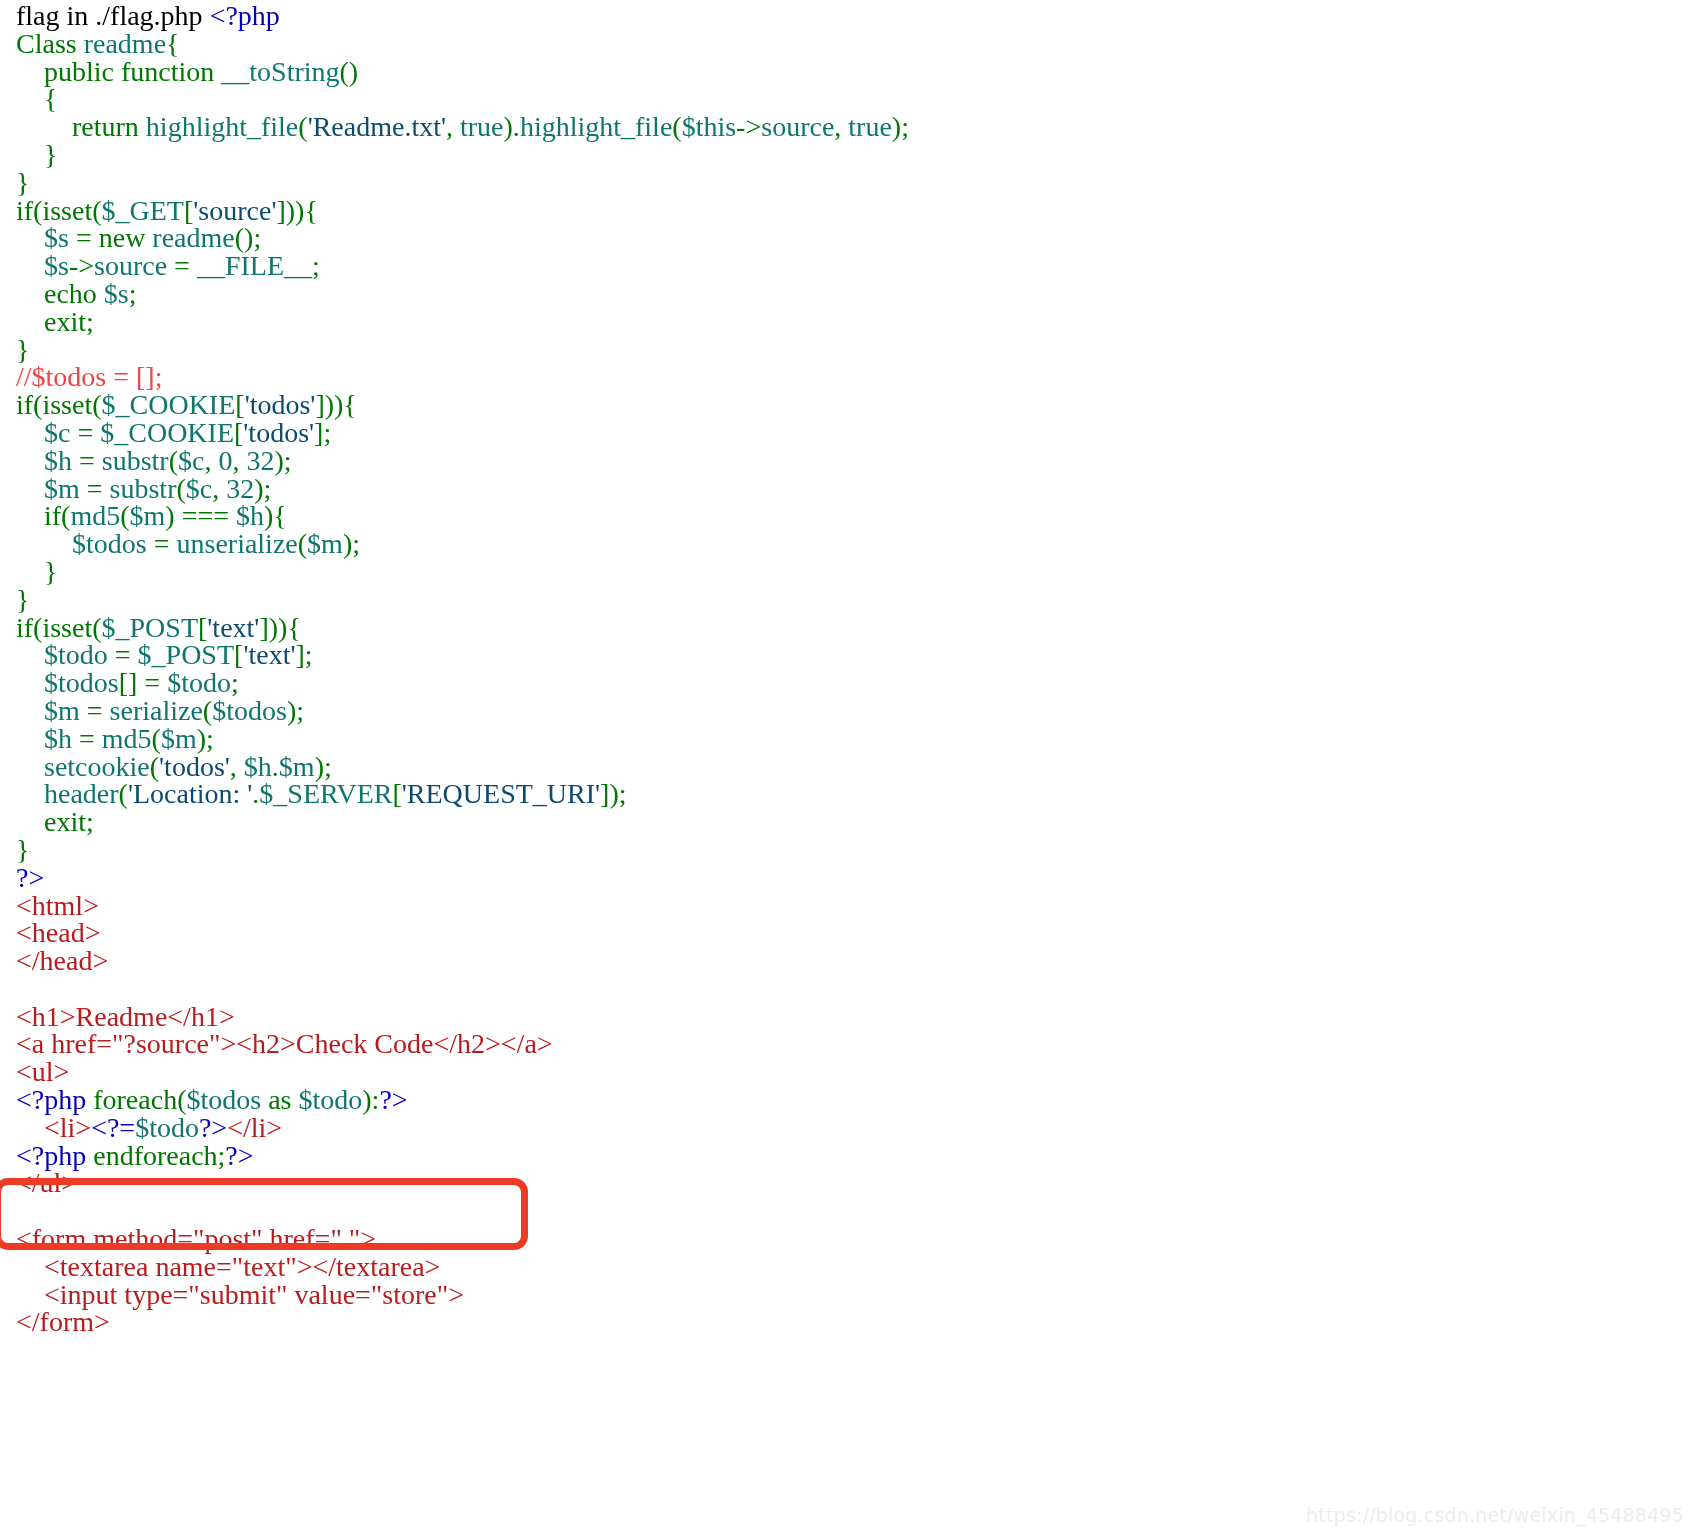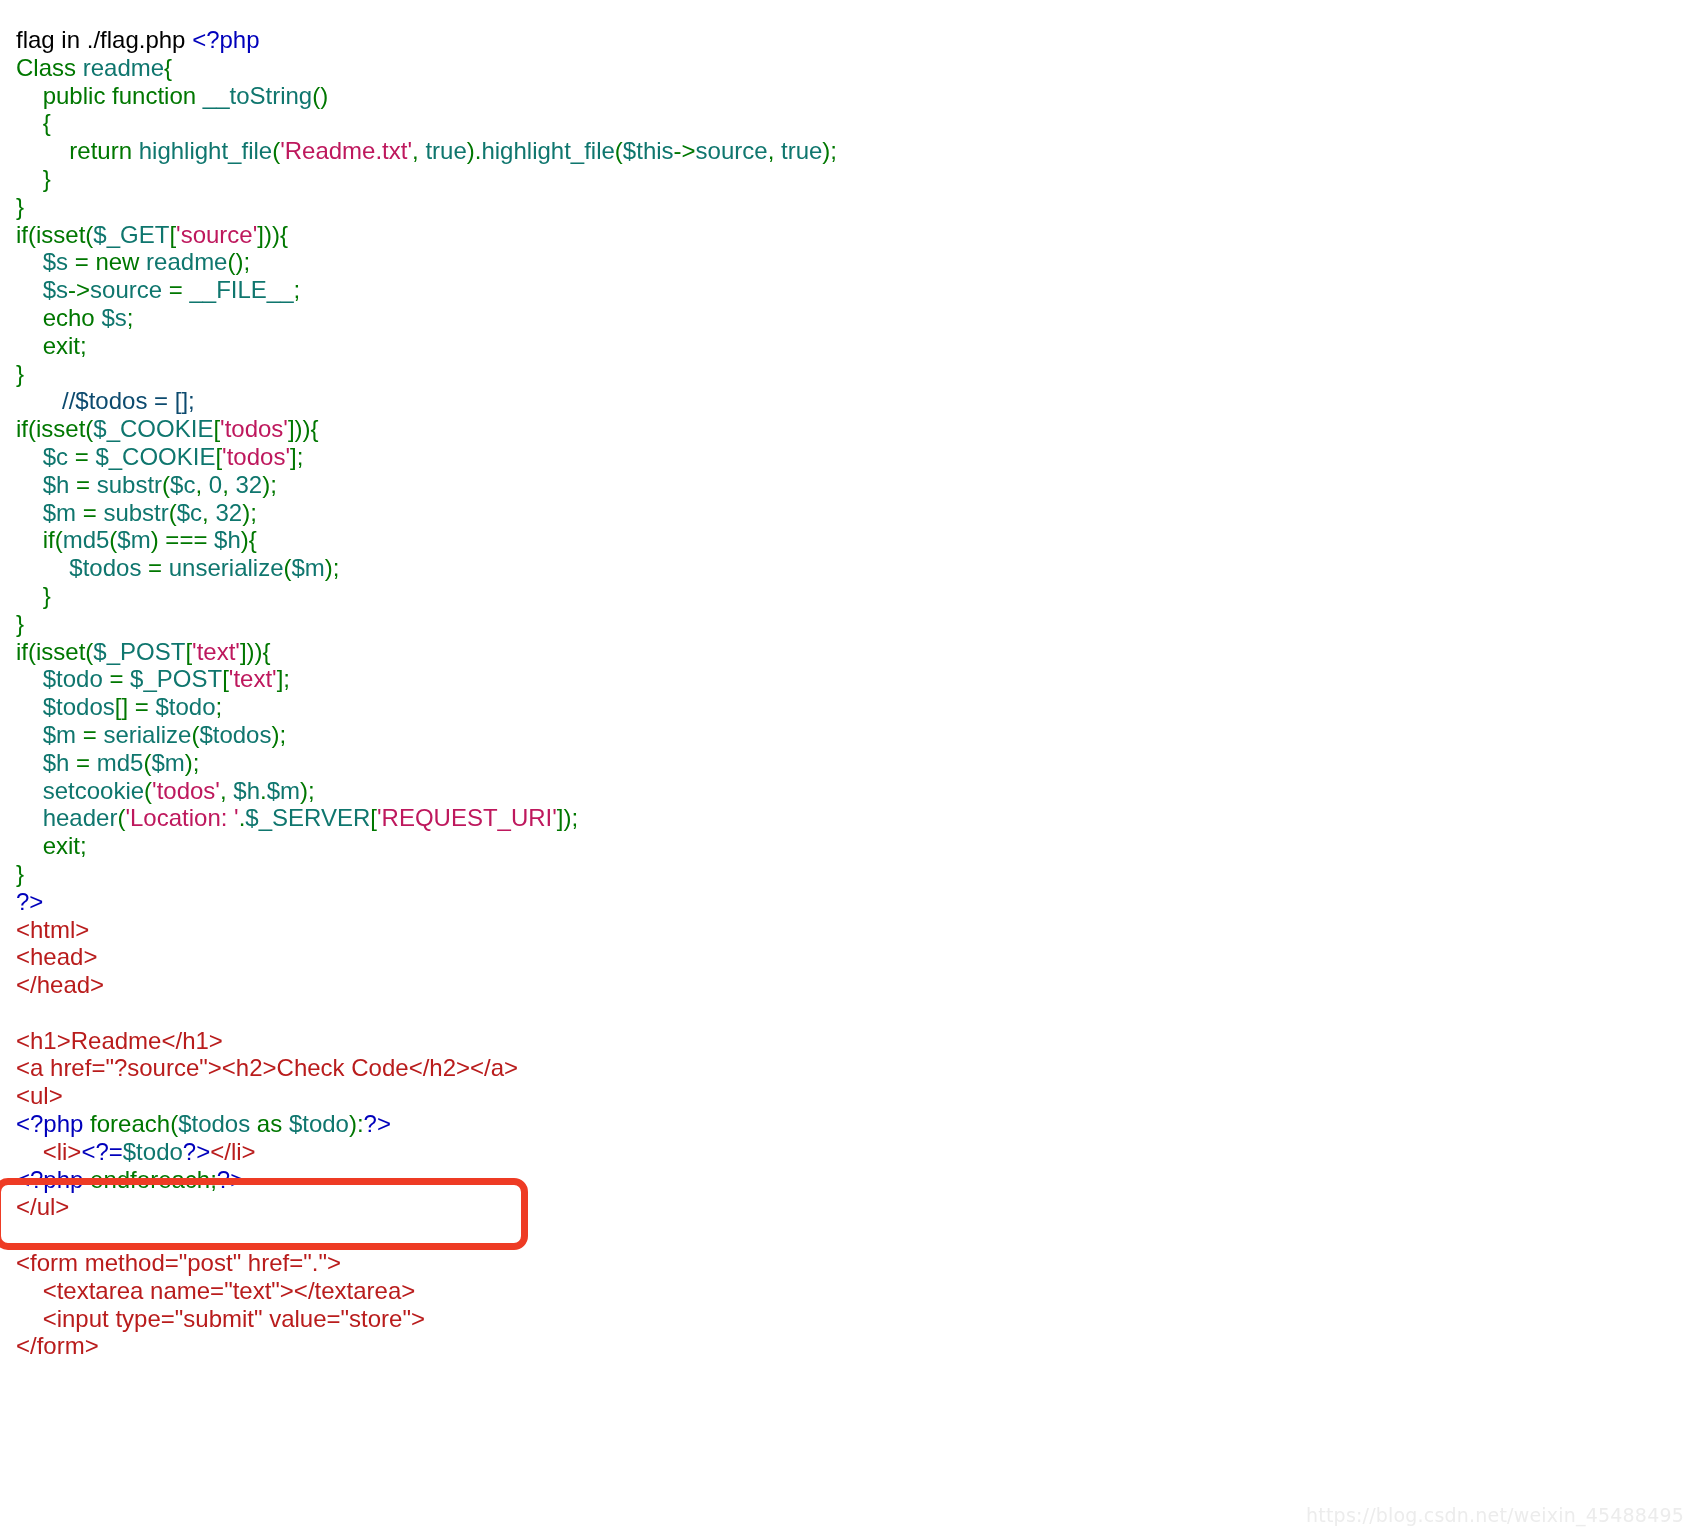--- a/index.html
+++ b/index.html
@@ -11,41 +11,41 @@
     width: 1698px;
     height: 1540px;
     position: relative;
     overflow: hidden;
     font-family: "DejaVu Sans Mono", "Liberation Mono", monospace;
   }
 
   #code-area {
     position: absolute;
     left: 16px;
-    top: 26px;
+    top: 2px;
     width: 1660px;
-    font-size: 24px;
+    font-size: 28px;
     line-height: 27.8px;
     letter-spacing: 0px;
     white-space: pre;
-    font-family: Liberation Sans, sans-serif;
+    font-family: Liberation Serif, serif;
   }
 
   .code-line {
     white-space: pre;
     min-height: 27.8px;
     position: relative;
   }
 
   
   .tok-default  { color: #000000; }
   .tok-html     { color: #b91c1c; }
   .tok-keyword  { color: #007700; }
-  .tok-string   { color: #be185d; margin-top: 20px; }
-  .tok-comment  { color: #0c4a6e; margin-left: 46px; }
+  .tok-string   { color: #0c4a6e; margin-top: 20px; }
+  .tok-comment  { color: #ef4444; }
   .tok-var      { color: #0f766e; }
   .tok-tag      { color: #0000BB; }
 
   
   #highlight-box {
     position: absolute;
     border: 7px solid #EE3B24;
     border-radius: 14px;
     box-sizing: border-box;
     pointer-events: none;

